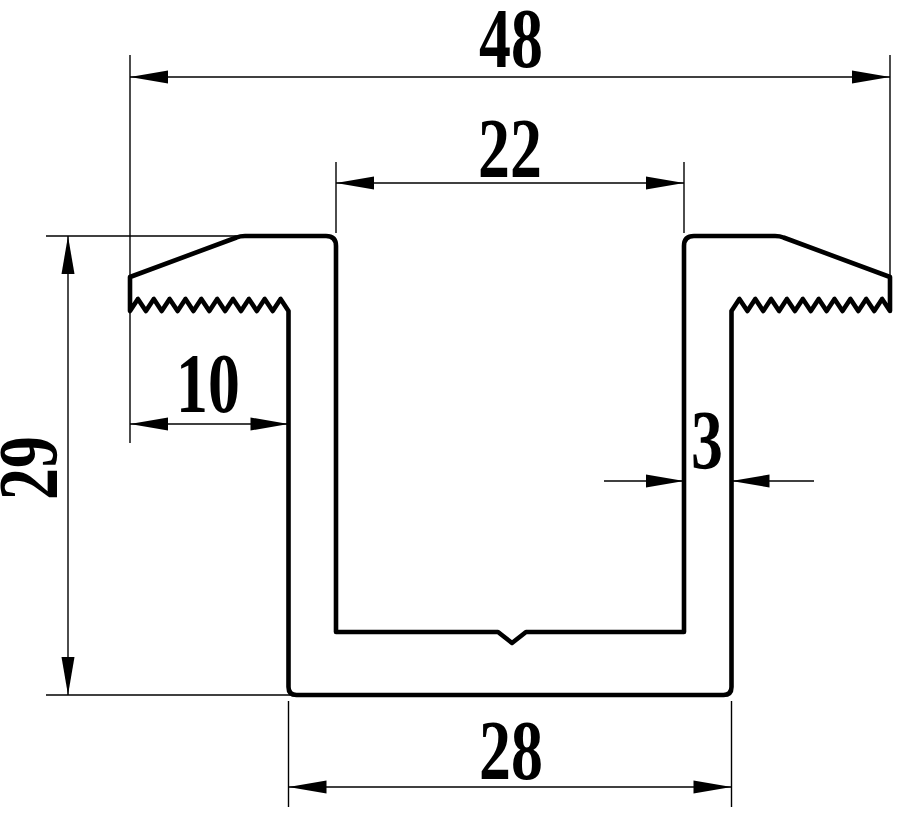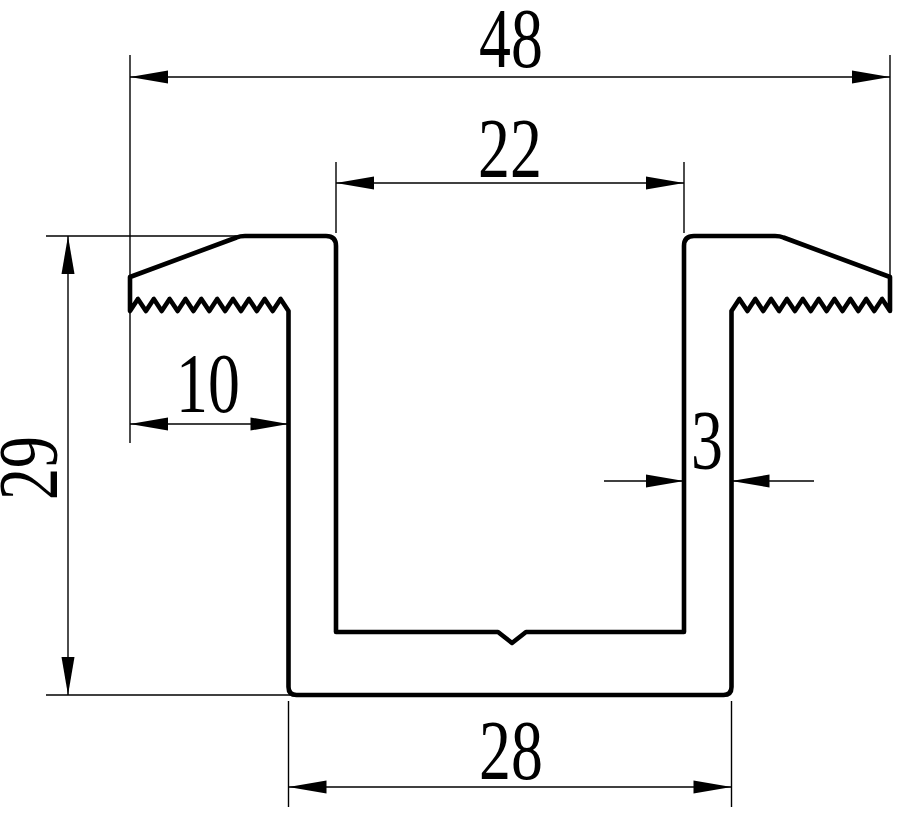--- a/index.html
+++ b/index.html
@@ -3,21 +3,21 @@
 <meta charset="utf-8">
 <style>
   :root { --line-color: #000000; --bg-color: #ffffff; }
   html, body {
     margin: 0; padding: 0;
     background: var(--bg-color);
     width: 902px; height: 837px;
     overflow: hidden;
     font-family: "Liberation Serif", "DejaVu Serif", serif;
   }
-  #canvas { width: 728px; height: 837px; position: relative; }
+  #canvas { width: 728px; height: 837px; position: relative; font-weight: bold; }
   svg { display: block; }
   .thin  { stroke: var(--line-color); stroke-width: 1.4; fill: none; }
   .thick { stroke: var(--line-color); stroke-width: 4.6; fill: #ffffff;
            stroke-linejoin: round; stroke-linecap: round; }
   .arrow { fill: var(--line-color); stroke: none; }
   .dim-label {
     font-family: "Liberation Serif", "DejaVu Serif", serif;
     font-size: 84px;
     fill: var(--line-color);
   }

